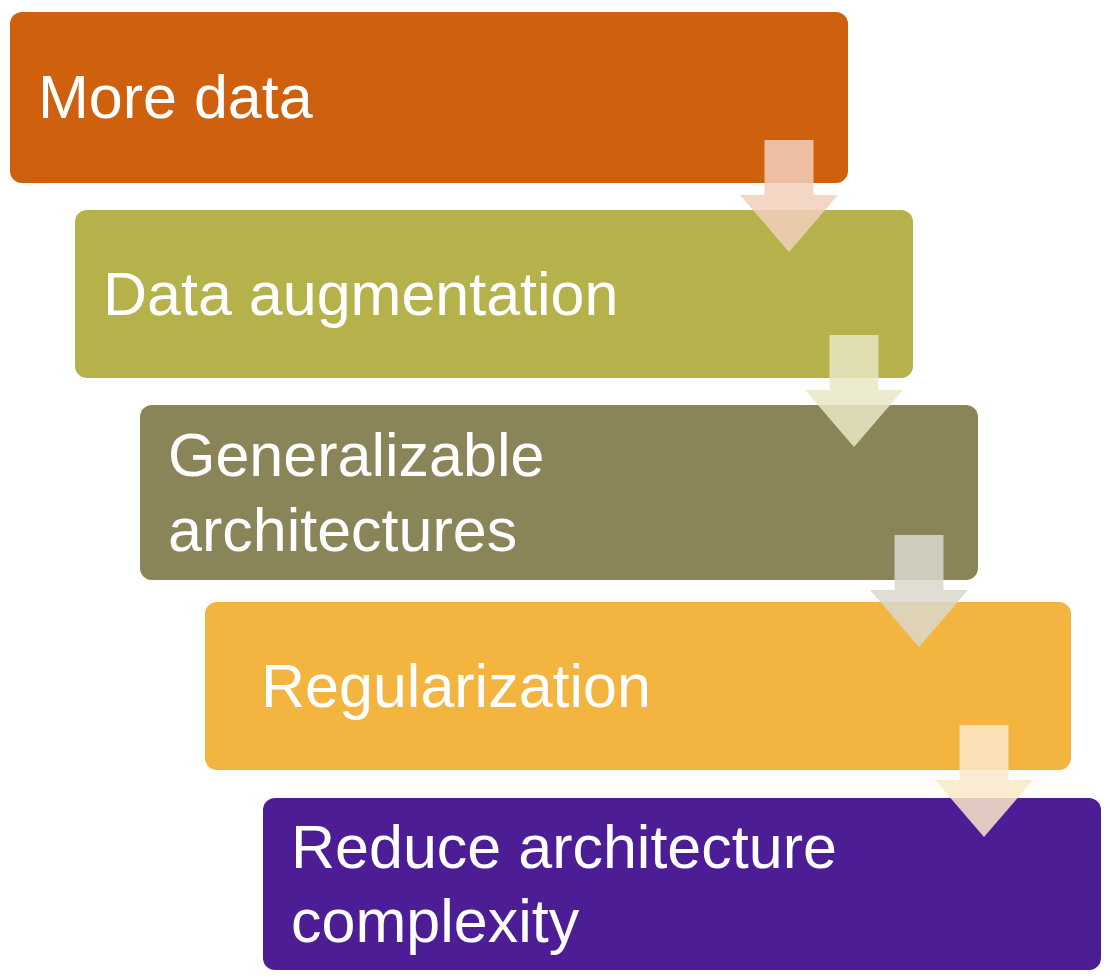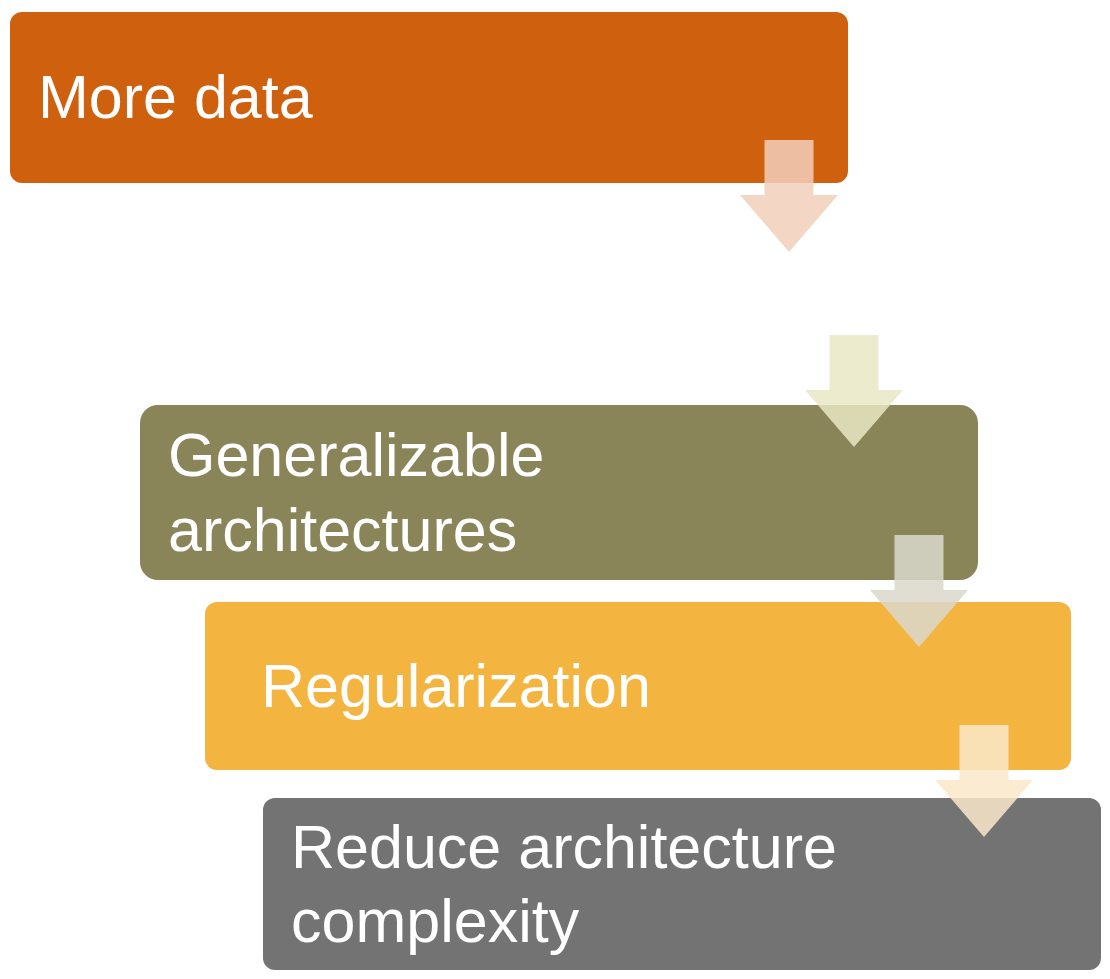--- a/index.html
+++ b/index.html
@@ -27,21 +27,21 @@
   .step .label {
     color: #FFFFFF;
     font-size: 61px;
     line-height: 1.22;
     padding-left: 28px;
     padding-right: 100px;
     letter-spacing: 0px;
   }
   .s1 { left: 10px;  top: 12px;  height: 171px; }
   .s2 { left: 75px;  top: 210px; height: 168px; }
-  .s3 { left: 140px; top: 405px; height: 175px; border-radius: 18px; }
+  .s3 { left: 140px; top: 405px; height: 175px; }
   .s4 { left: 205px; top: 602px; height: 168px; }
   .s5 { left: 263px; top: 798px; height: 172px; }
 
   .arrow {
     position: absolute;
     width: 98px;
     height: 112px;
     z-index: 2;
     opacity: 0.85;
   }
@@ -52,30 +52,33 @@
 </style>
 </head>
 <body>
 
 <div class="diagram">
 
   <div class="step s1" style="background-color: rgb(207, 96, 14);">
     <span class="label">More data</span>
   </div>
 
+  <div class="step s2" style="background-color: rgb(181, 177, 75);">
+    <span class="label">Data augmentation</span>
+  </div>
 
   <div class="step s3" style="background-color: rgb(138, 132, 89);">
     <span class="label">Generalizable architectures</span>
   </div>
 
   <div class="step s4" style="background-color: rgb(244, 180, 64); padding-left: 28px;">
     <span class="label">Regularization</span>
   </div>
 
-  <div class="step s5" style="background-color: #737373;">
+  <div class="step s5" style="background-color: #4c1d95;">
     <span class="label">Reduce architecture complexity</span>
   </div>
 
   <svg class="arrow a1" viewBox="0 0 98 112" preserveAspectRatio="none">
     <polygon points="24.5,0 73.5,0 73.5,55 98,55 49,112 0,55 24.5,55" fill="#F3CFBC"></polygon>
   </svg>
 
   <svg class="arrow a2" viewBox="0 0 98 112" preserveAspectRatio="none">
     <polygon points="24.5,0 73.5,0 73.5,55 98,55 49,112 0,55 24.5,55" fill="#E9E8C5"></polygon>
   </svg>

